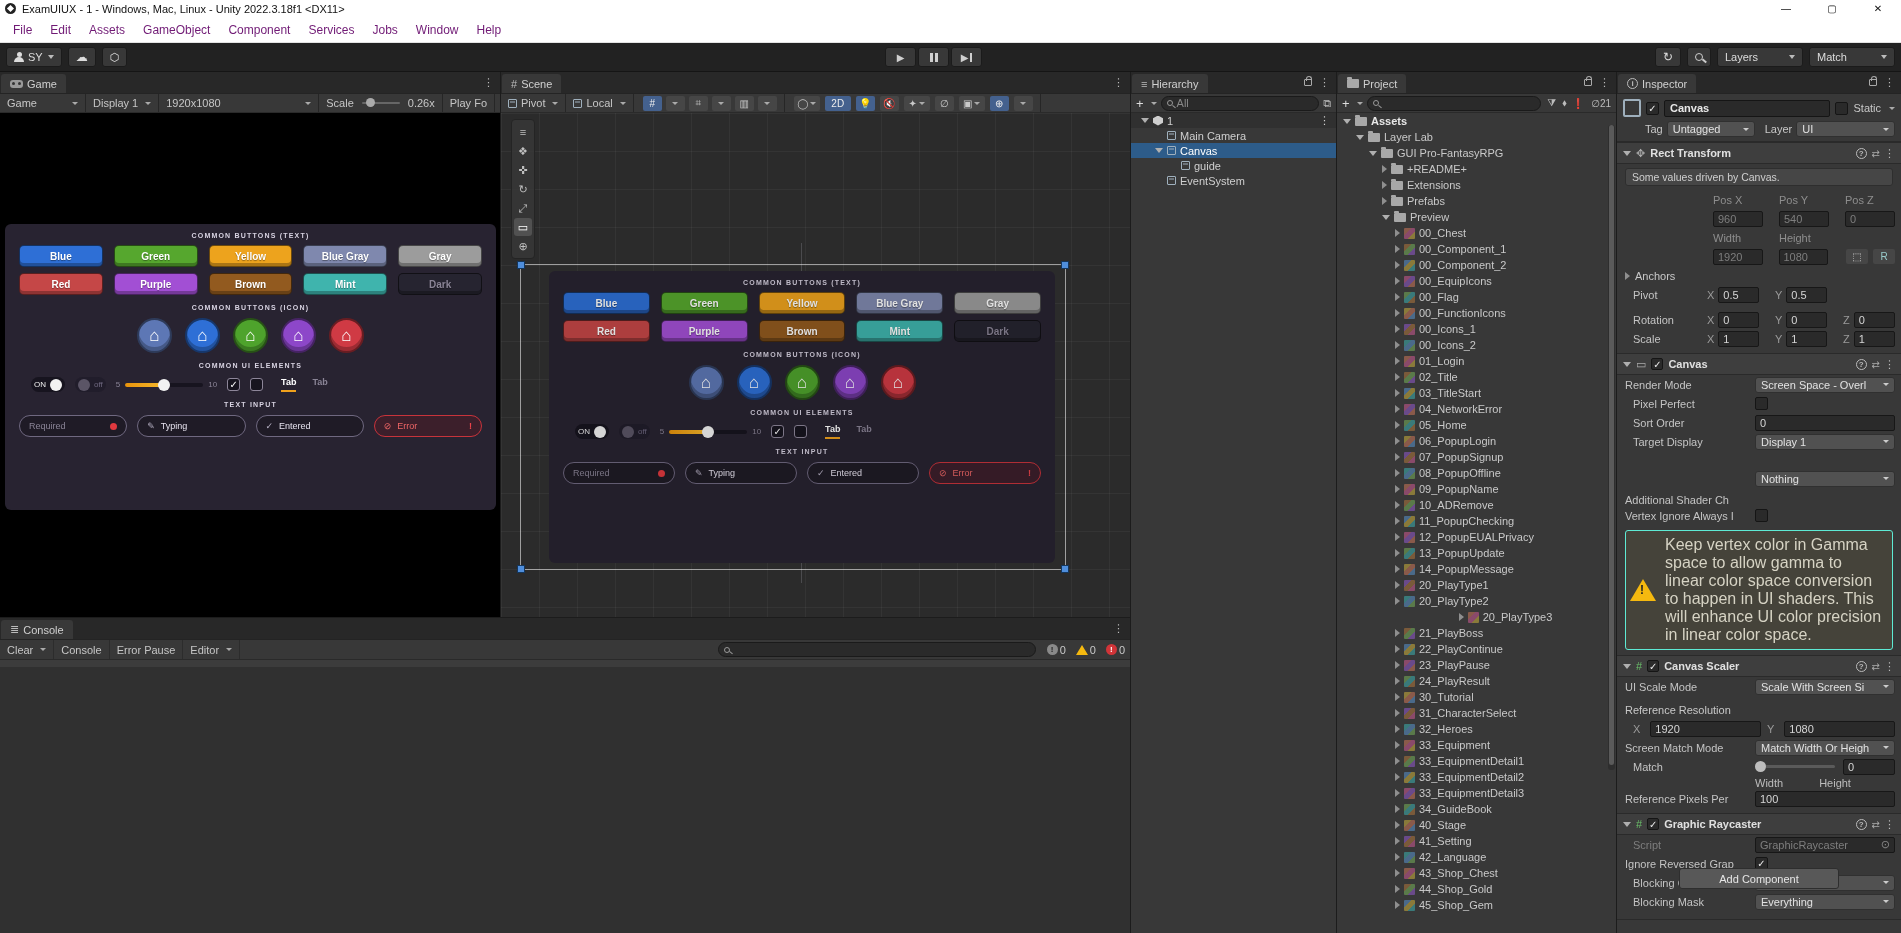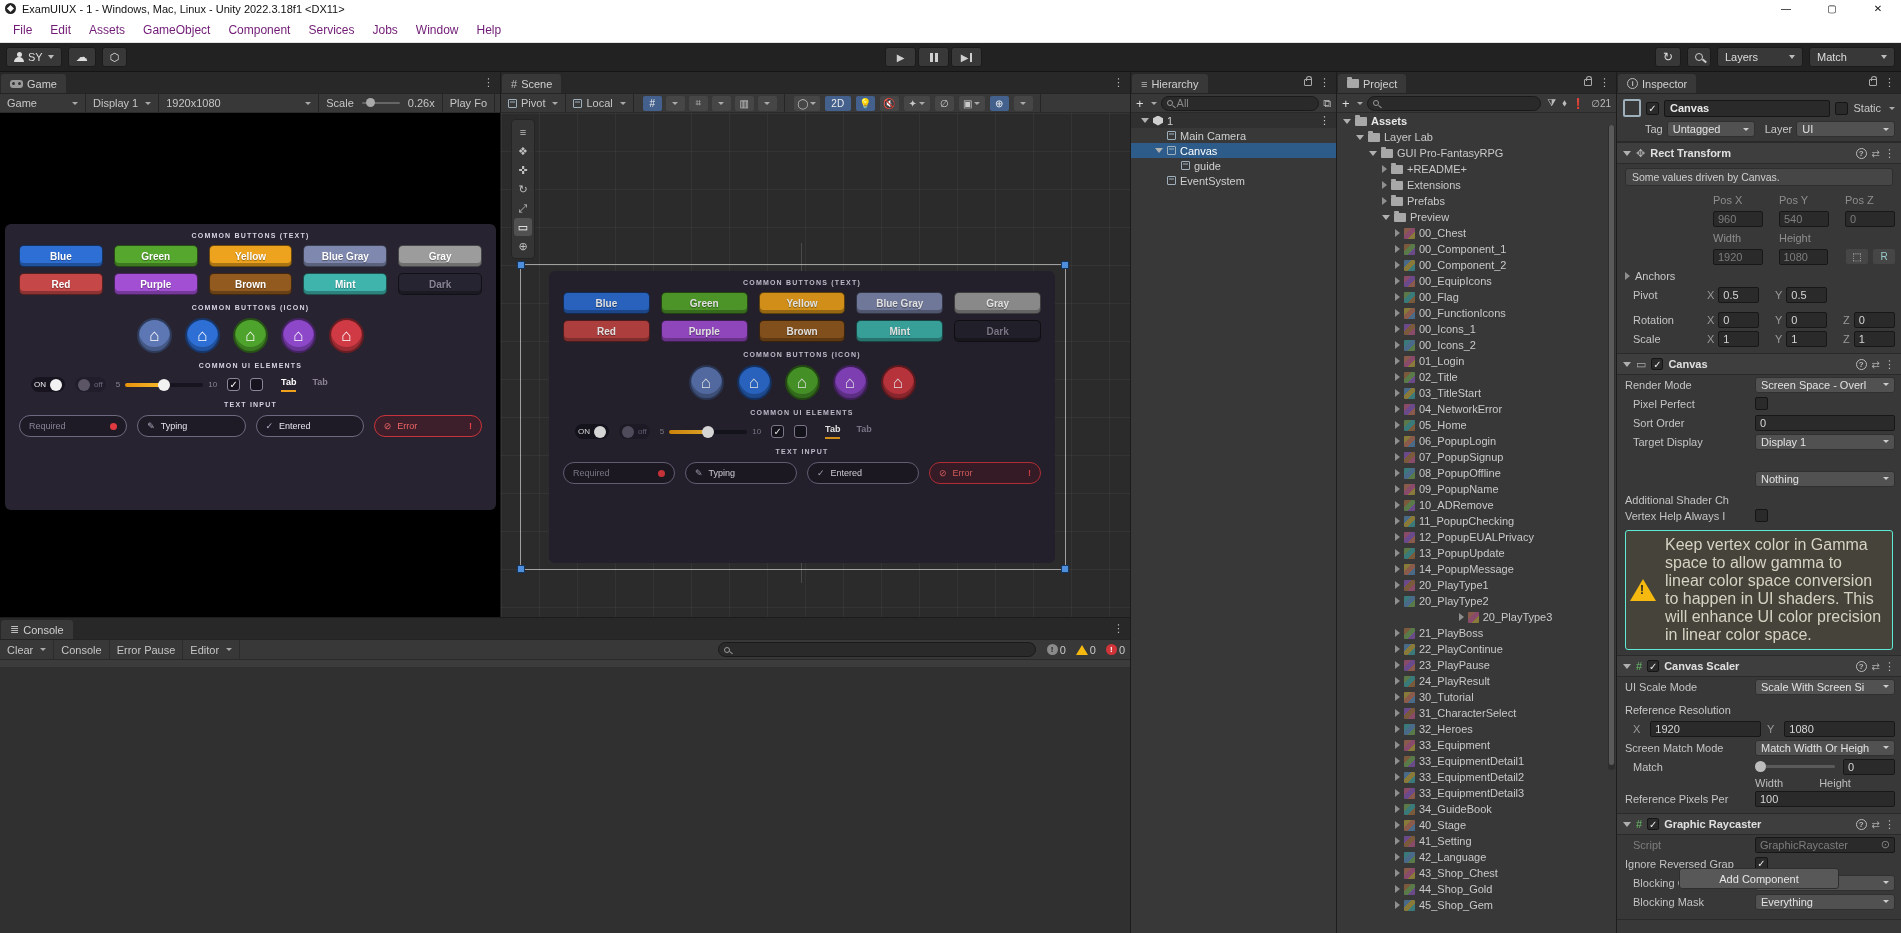--- a/index.html
+++ b/index.html
@@ -990,21 +990,21 @@
     </span>
   </div>
   <div class="insp-row" style="padding-left:8px;">
     <span class="insp-label" style="width:130px;margin-top:43px;">Additional Shader Ch</span>
     <span class="dropdown" style="flex:1;">
       <span>Nothing</span>
         <span class="dd-caret"></span>
     </span>
   </div>
   <div class="insp-row" style="padding-left:8px;">
-    <span class="insp-label" style="width:130px;">Vertex Help Always I</span>
+    <span class="insp-label" style="width:130px;">Vertex Ignore Always I</span>
     <span class="checkbox" style="color:transparent;">✓</span>
   </div>
   <div class="warnbox">
     <span class="warn-tri"></span>
     <span>Keep vertex color in Gamma space to allow gamma to linear color space conversion to happen in UI shaders. This will enhance UI color precision in linear color space.</span>
   </div>
 
   <div class="comp-header">
     <span class="arrow exp"></span>
     <span class="hicon" style="color:#6abf69;">#</span>

